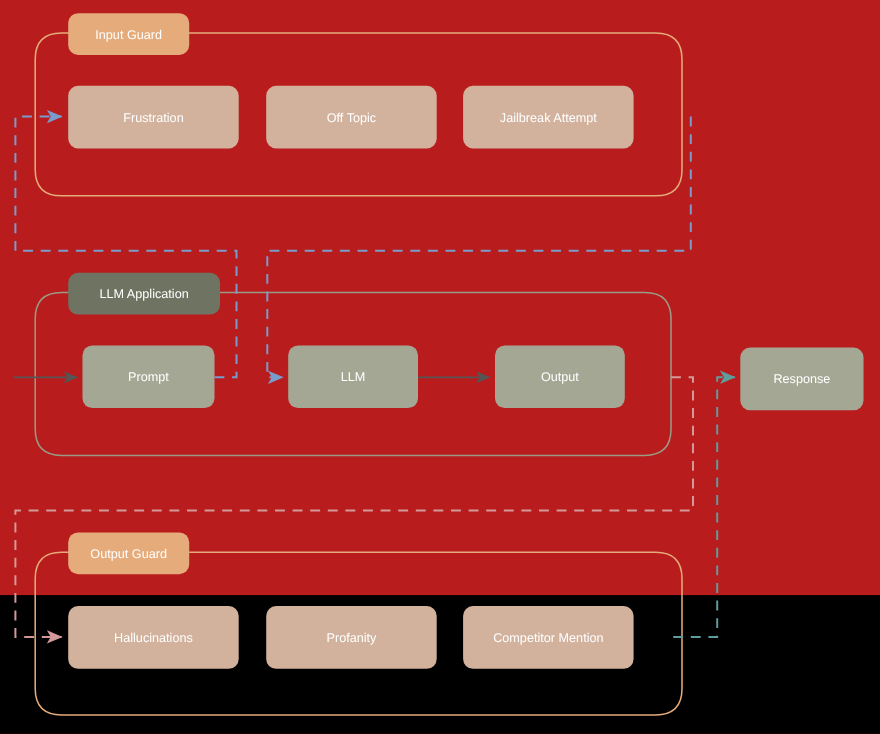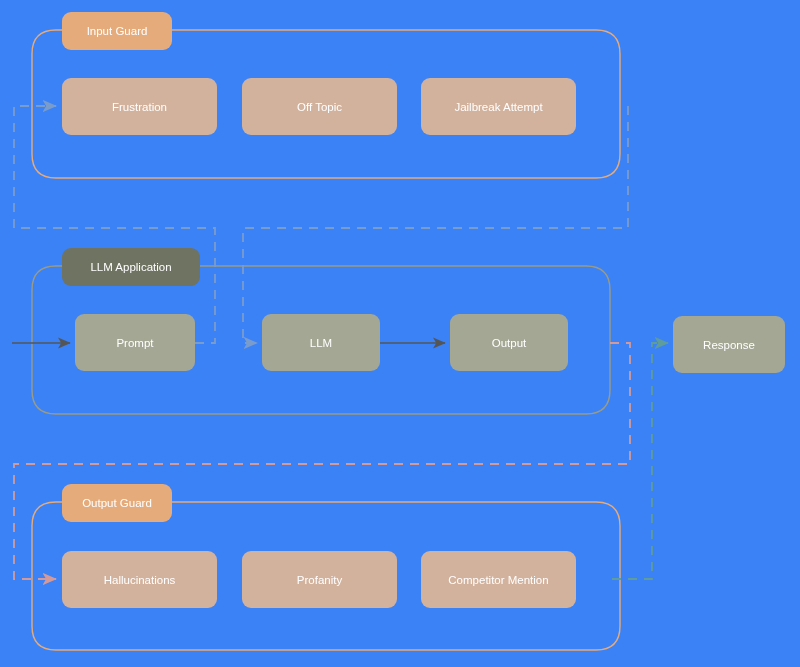--- a/index.html
+++ b/index.html
@@ -1,17 +1,17 @@
 <!DOCTYPE html>
 <html><head>
 <meta charset="utf-8">
 <style>
   html,body{margin:0;padding:0;background:#000;}
   body{width:800px;height:667px;overflow:hidden;font-family:"Liberation Sans",sans-serif;}
-  #stage{position:relative;width:800px;height:667px;background:#3b82f6;}
+  #stage{position:relative;width:800px;height:541px;background:#b91c1c;}
   svg#diagram{position:absolute;left:0;top:0;width:800px;height:667px;}
   .node-label{fill:#ffffff;font-family:"Liberation Sans",sans-serif;font-size:11.5px;dominant-baseline:middle;text-anchor:middle;}
   .header-label{fill:#ffffff;font-family:"Liberation Sans",sans-serif;font-size:11.5px;dominant-baseline:middle;text-anchor:middle;}
 </style>
 </head>
 <body>
 
 <div id="stage">
   <svg id="diagram" viewBox="0 0 800 667">
     <defs>

